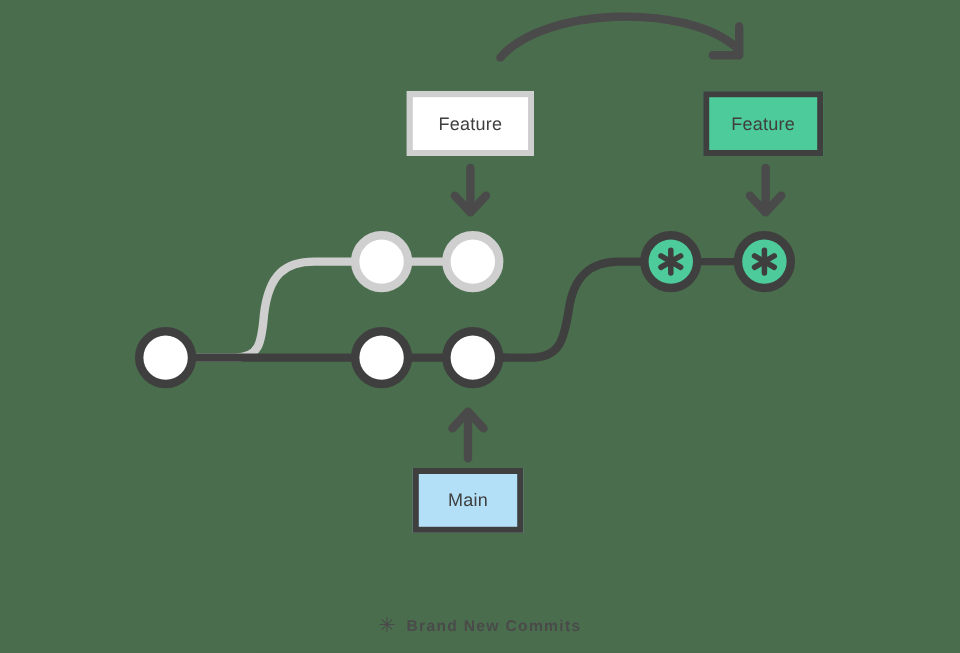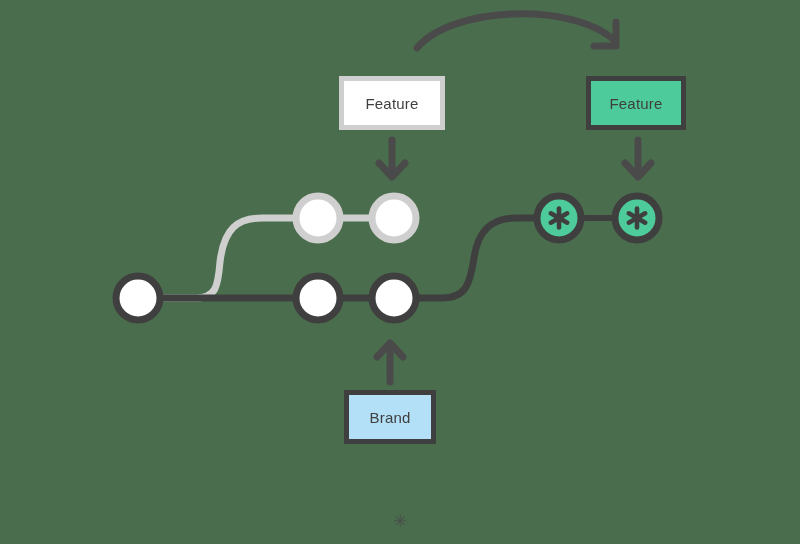--- a/index.html
+++ b/index.html
@@ -170,20 +170,21 @@
 
   <div class="label-box label-feature-old">
     <span>Feature</span>
   </div>
 
   <div class="label-box label-feature-new">
     <span>Feature</span>
   </div>
 
   <div class="label-box label-main">
-    <span>Brand</span>
+    <span>Main</span>
   </div>
 
   <div class="legend">
     <span class="legend-glyph">✳</span>
+    <span class="legend-text">Brand New Commits</span>
   </div>
 
 </div>
 
 </body></html>

